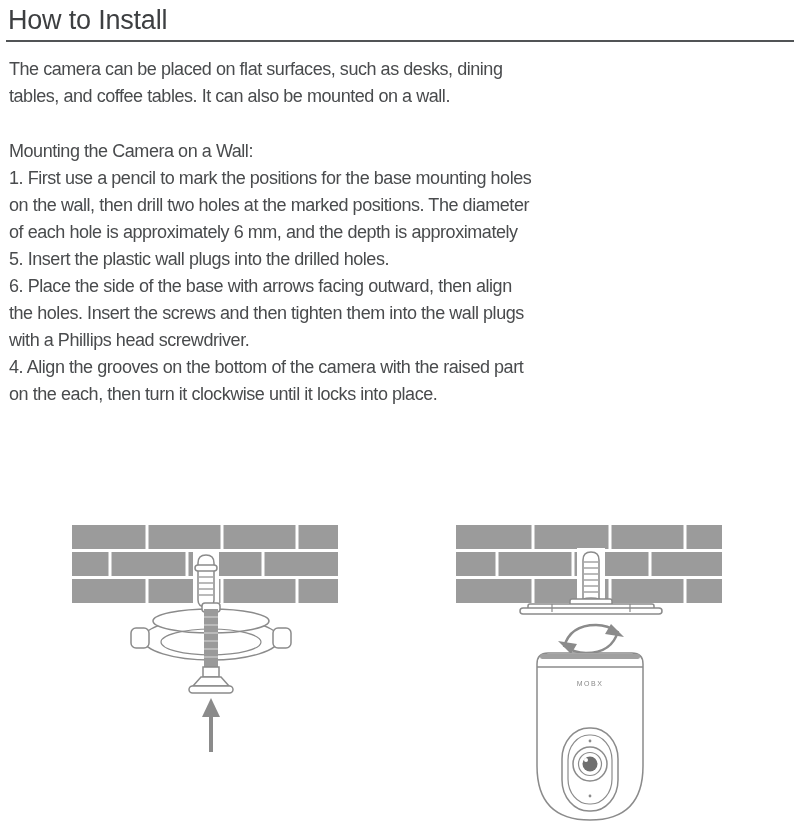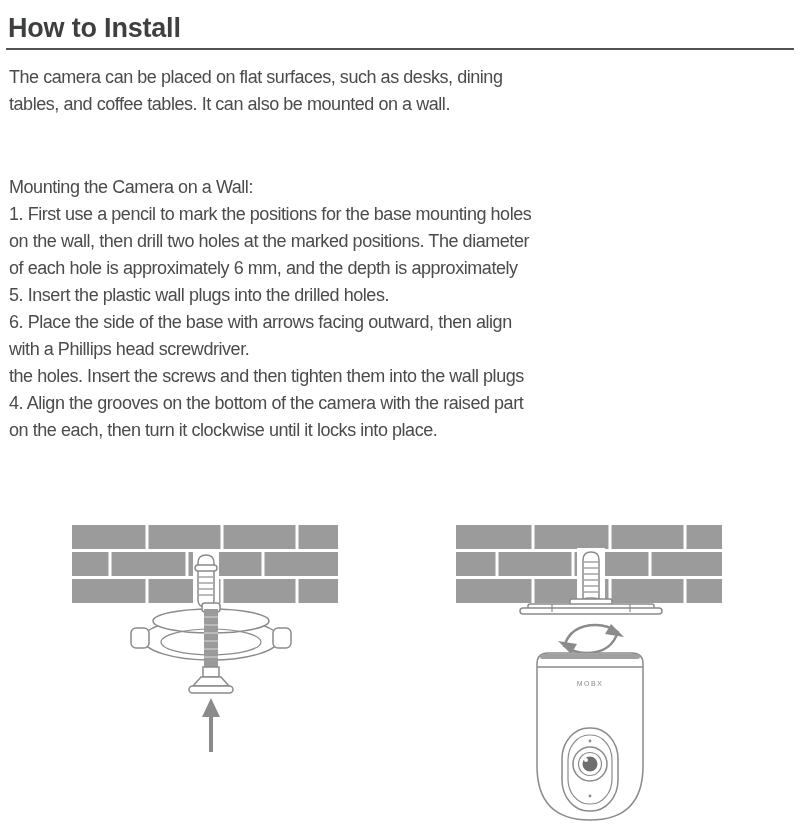--- a/index.html
+++ b/index.html
@@ -7,27 +7,27 @@
     --c-brick:#9b9b9b; --c-outline:#8b8b8b; --c-screw-fill:#9a9a9a; --c-background:#ffffff;
   }
   * { box-sizing:border-box; }
   html,body { margin:0; padding:0; }
   body {
     width:800px; height:824px; position:relative; overflow:hidden;
     background:var(--c-background); color:var(--c-text);
     font-family:"Liberation Sans", sans-serif;
   }
   .page-title {
-    font-size:27px; font-weight:700; color:var(--c-title);
-    margin:12px 0 0 8px; line-height:32px; letter-spacing:-0.2px;
+    font-size:27px; font-weight:400; color:var(--c-title);
+    margin:4px 0 0 8px; line-height:32px; letter-spacing:-0.2px;
   }
   .rule { border:none; border-top:2px solid var(--c-rule); margin:4px 6px 0 6px; }
   .textblock { margin:14px 8px 0 9px; font-size:18px; line-height:27px; letter-spacing:-0.45px; }
   .textblock .tline { white-space:nowrap; }
-  #mounting { margin-top:56px; }
+  #mounting { margin-top:28px; }
   #figures { position:absolute; left:0; top:515px; }
   .brick { fill:var(--c-brick); }
   .mortar { stroke:#ffffff; stroke-width:3; }
   .wh { fill:#ffffff; stroke:var(--c-outline); stroke-width:1.5; }
   .ln { fill:none; stroke:var(--c-outline); }
   .ah { fill:var(--c-outline); stroke:none; }
   .logo-text { font-family:"Liberation Sans", sans-serif; font-size:7px; letter-spacing:1.5px; fill:#8a8a8a; }
 </style>
 </head>
 <body>
@@ -40,22 +40,22 @@
     <div class="tline">tables, and coffee tables. It can also be mounted on a wall.</div>
   </div>
 
 <div class="textblock" id="mounting">
     <div class="tline">Mounting the Camera on a Wall:</div>
     <div class="tline">1. First use a pencil to mark the positions for the base mounting holes</div>
     <div class="tline">on the wall, then drill two holes at the marked positions. The diameter</div>
     <div class="tline">of each hole is approximately 6 mm, and the depth is approximately</div>
     <div class="tline">5. Insert the plastic wall plugs into the drilled holes.</div>
     <div class="tline">6. Place the side of the base with arrows facing outward, then align</div>
+    <div class="tline">the holes. Insert the screws and then tighten them into the wall plugs</div>
     <div class="tline">with a Phillips head screwdriver.</div>
-    <div class="tline">the holes. Insert the screws and then tighten them into the wall plugs</div>
     <div class="tline">4. Align the grooves on the bottom of the camera with the raised part</div>
     <div class="tline">on the each, then turn it clockwise until it locks into place.</div>
   </div>
 
 <svg id="figures" width="800" height="310" viewBox="0 0 800 310">
 
   <g>
     <g>
       <rect class="brick" x="72" y="10" width="266" height="78"></rect>
       <line class="mortar" x1="72" y1="35.5" x2="338" y2="35.5"></line>

